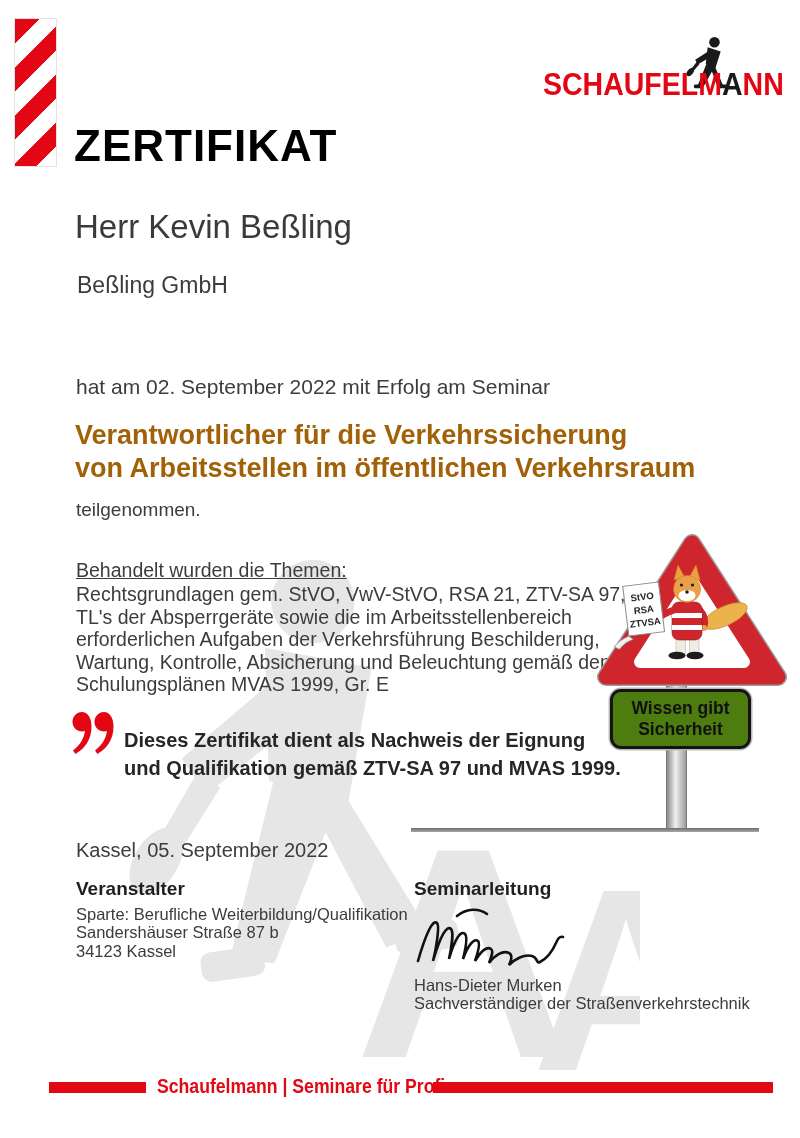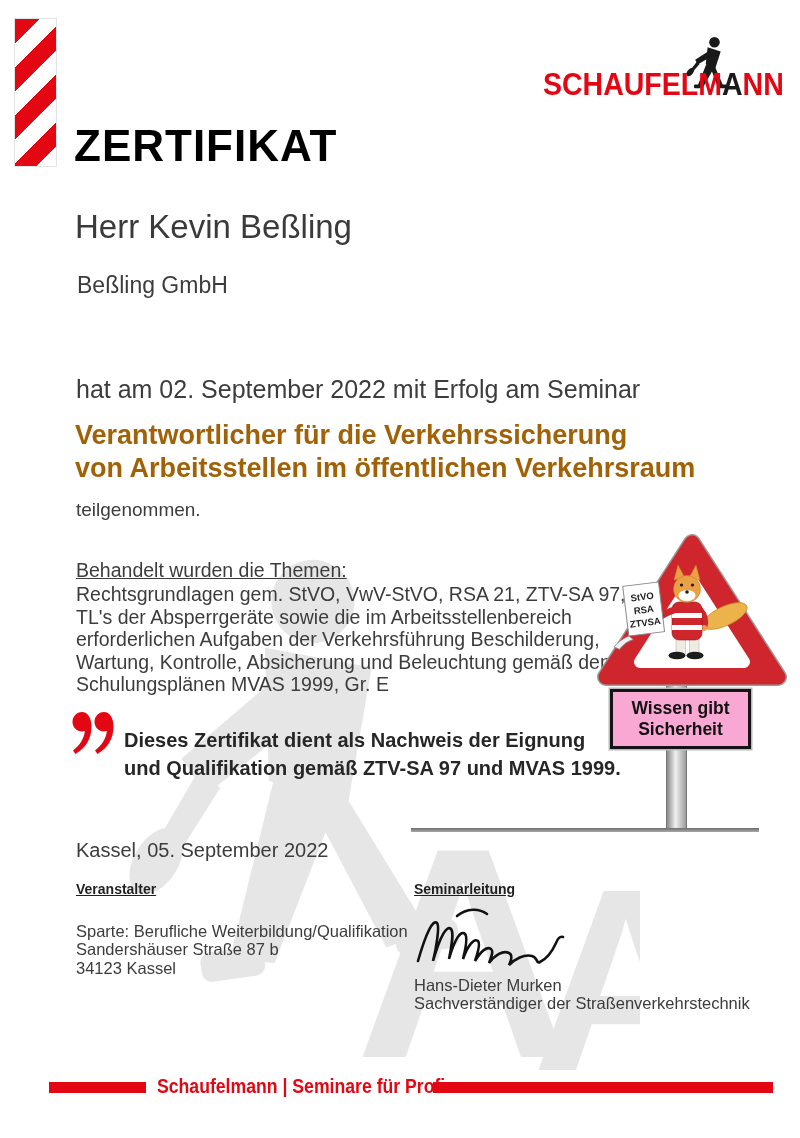--- a/index.html
+++ b/index.html
@@ -29,50 +29,50 @@
     font-size:31px;font-weight:800;line-height:1;letter-spacing:0;
     transform:scaleX(.92);transform-origin:100% 100%;white-space:nowrap;
   }
   .logo-red{color:#e30613;}
   .logo-black{color:#1a1a1a;}
   .logo-man{position:absolute;top:0;left:140px;width:46px;height:56px;}
 
   .name{left:75px;top:208px;font-size:33px;color:#3a3a3a;z-index:2;}
   .addr1{left:77px;top:272px;font-size:23px;z-index:2;}
   .addr2{left:77px;top:303px;font-size:23px;z-index:2;}
-  .intro{left:76px;top:375px;font-size:25px;z-index:2;}
+  .intro{left:76px;top:375px;font-size:21px;z-index:2;}
 
   .seminar-title{left:75px;top:419px;font-size:27px;font-weight:700;color:#a16207;line-height:33px;z-index:2;}
   .participation{left:76px;top:499px;font-size:19px;z-index:2;}
 
   .topics{left:76px;top:559px;font-size:19.5px;line-height:22.4px;z-index:2;}
   .topics-heading{text-decoration:underline;margin-bottom:2px;}
 
   .quote-mark-svg{left:72px;top:712px;width:44px;height:48px;z-index:2;}
   .quote-text{left:124px;top:726px;font-size:20px;font-weight:700;color:#262626;line-height:28px;z-index:2;}
 
   
   .sign-pole{
     left:666px;top:650px;width:19px;height:181px;z-index:1;
     background:linear-gradient(90deg,#8a8a8a,#f0f0f0 45%,#9c9c9c);
     border-left:1px solid #777;border-right:1px solid #777;
   }
   .warn-triangle{left:592px;top:528px;width:200px;height:164px;z-index:3;}
   .plate{
-    left:610px;top:689px;width:135px;height:54px;z-index:3;background:#f9a8d4;
-    border:3px solid #141414;border-radius:0;box-shadow:0 0 0 1.5px #b9b9b9;
+    left:610px;top:689px;width:135px;height:54px;z-index:3;background:#4d7c0f;
+    border:3px solid #141414;border-radius:11px;box-shadow:0 0 0 1.5px #b9b9b9;
     display:flex;flex-direction:column;align-items:center;justify-content:center;
     font-size:17.5px;font-weight:700;color:#111;line-height:21px;text-align:center;
   }
   .ground-line{left:411px;top:828px;width:348px;height:4px;z-index:1;
     background:linear-gradient(180deg,#6d6d6d,#a8a8a8);}
 
   .place-date{left:76px;top:839px;font-size:20px;z-index:2;}
 
-  .block-heading{font-size:14px;font-weight:700;color:#1f1f1f;margin-bottom:23px;text-decoration:underline;}
+  .block-heading{font-size:19px;font-weight:700;color:#1f1f1f;margin-bottom:6px;}
   .organizer{left:76px;top:880px;font-size:16.5px;line-height:18.5px;z-index:2;}
   .leader{left:414px;top:880px;font-size:16.5px;line-height:18.5px;z-index:2;}
   .signature-svg{left:412px;top:903px;width:168px;height:68px;z-index:2;}
   .leader-name{left:414px;top:976px;font-size:16.5px;z-index:2;}
   .leader-title{left:414px;top:994px;font-size:16.5px;z-index:2;}
 
   .footer-bar{top:1082px;height:11px;background:#e30613;z-index:2;}
   .footer-bar.left{left:49px;width:97px;}
   .footer-bar.right{left:433px;width:340px;}
   .footer-text{

